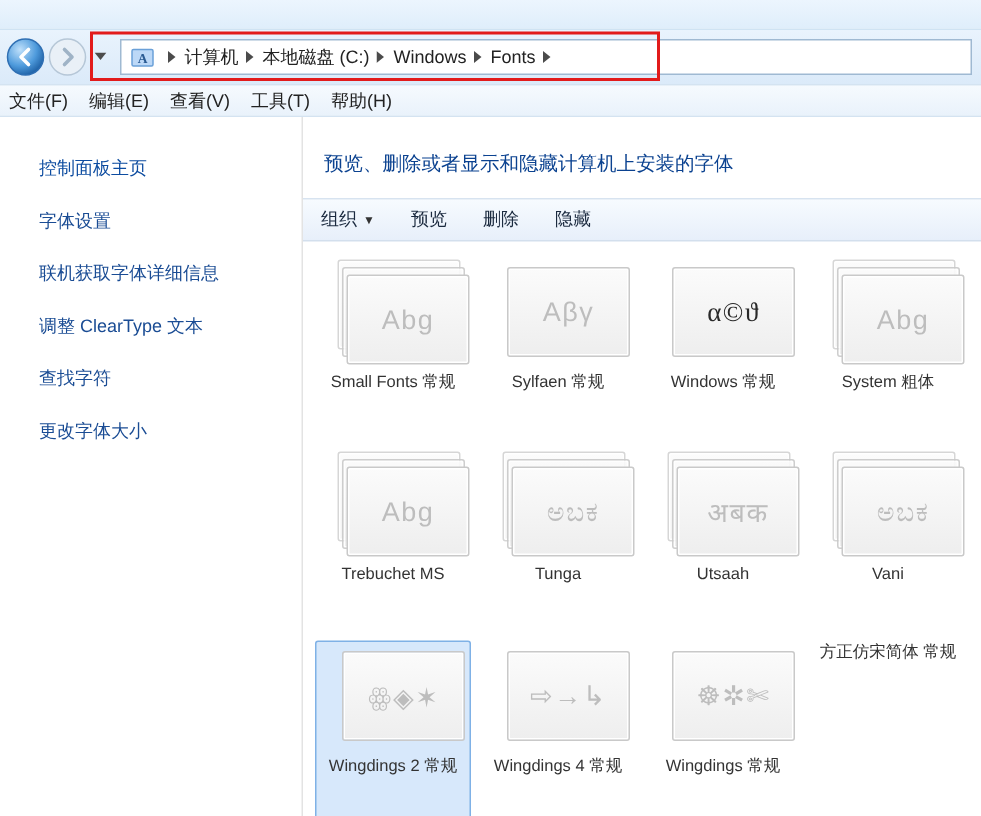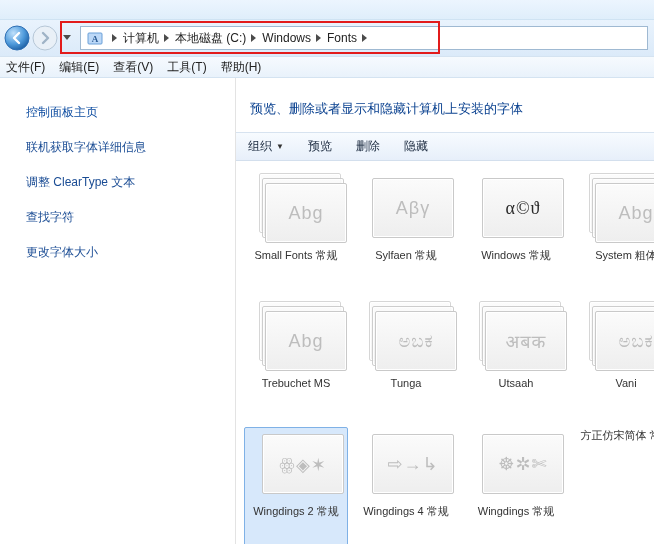--- a/index.html
+++ b/index.html
@@ -95,21 +95,21 @@
   .menu-item { cursor: default; }
 
   
   .main {
     display: flex;
     height: calc(544px - 20px - 36px - 22px);
     width: 100%;
   }
 
   .sidebar {
-    width: 236px;
+    width: 202px;
     background: #fff;
     border-right: 1px solid #e3e3e3;
     padding: 26px 0 0 26px;
     font-size: 12px;
   }
   .side-link {
     display: block;
     margin-bottom: 18px;
     color: #1a4c94;
     cursor: pointer;
@@ -279,20 +279,21 @@
   <span class="menu-item">编辑(E)</span>
   <span class="menu-item">查看(V)</span>
   <span class="menu-item">工具(T)</span>
   <span class="menu-item">帮助(H)</span>
 </div>
 
 <div class="main">
 
   <div class="sidebar">
     <span class="side-link head">控制面板主页</span>
+    <span class="side-link">字体设置</span>
     <span class="side-link">联机获取字体详细信息</span>
     <span class="side-link">调整 ClearType 文本</span>
     <span class="side-link">查找字符</span>
     <span class="side-link">更改字体大小</span>
   </div>
 
   <div class="content">
     <div class="content-heading">预览、删除或者显示和隐藏计算机上安装的字体</div>
 
     <div class="toolbar">

